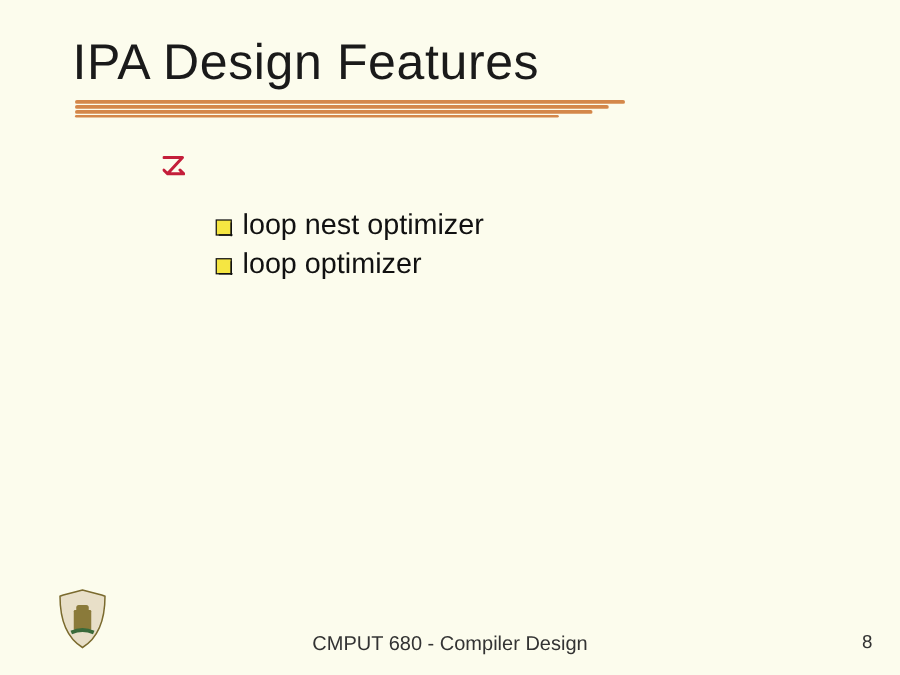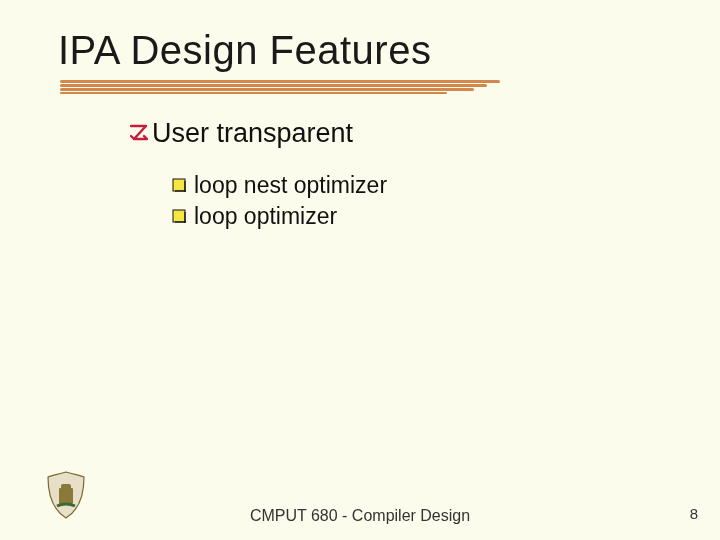--- a/index.html
+++ b/index.html
@@ -58,21 +58,21 @@
   .bullet-l1 .text {
     font-size: 27px;
     color: #111;
     line-height: 1.25;
   }
   .sublist {
     padding: 18px 0 0 42px;
   }
   .bullet-l2 {
     display: flex;
-    align-items: flex-start;
+    align-items: flex-end;
     margin-bottom: 2px;
   }
   .bullet-l2 .icon {
     flex: 0 0 auto;
     width: 22px;
     height: 26px;
     margin-right: 0px;
     display: flex;
     align-items: flex-start;
     padding-top: 7px;
@@ -120,21 +120,20 @@
 </div>
 
 <div class="content">
 
   <div class="bullet-l1">
     <span class="icon">
       <svg width="18" height="18" viewBox="0 0 18 18">
         <path d="M1 2 L16 2 L4 15 L17 15 M4 15 L1 12 M17 15 L14 12" stroke="#c41e3a" stroke-width="2.4" fill="none" stroke-linecap="round" stroke-linejoin="round"></path>
       </svg>
     </span>
-    <span class="text">User transparent</span>
   </div>
 
 
   <div class="sublist">
 
     <div class="bullet-l2">
       <span class="icon">
         <svg width="15" height="15" viewBox="0 0 15 15">
           <rect x="1" y="1" width="12" height="12" fill="#f5e642" stroke="#111" stroke-width="1"></rect>
           <line x1="13" y1="3" x2="13" y2="14" stroke="#111" stroke-width="1.2"></line>

